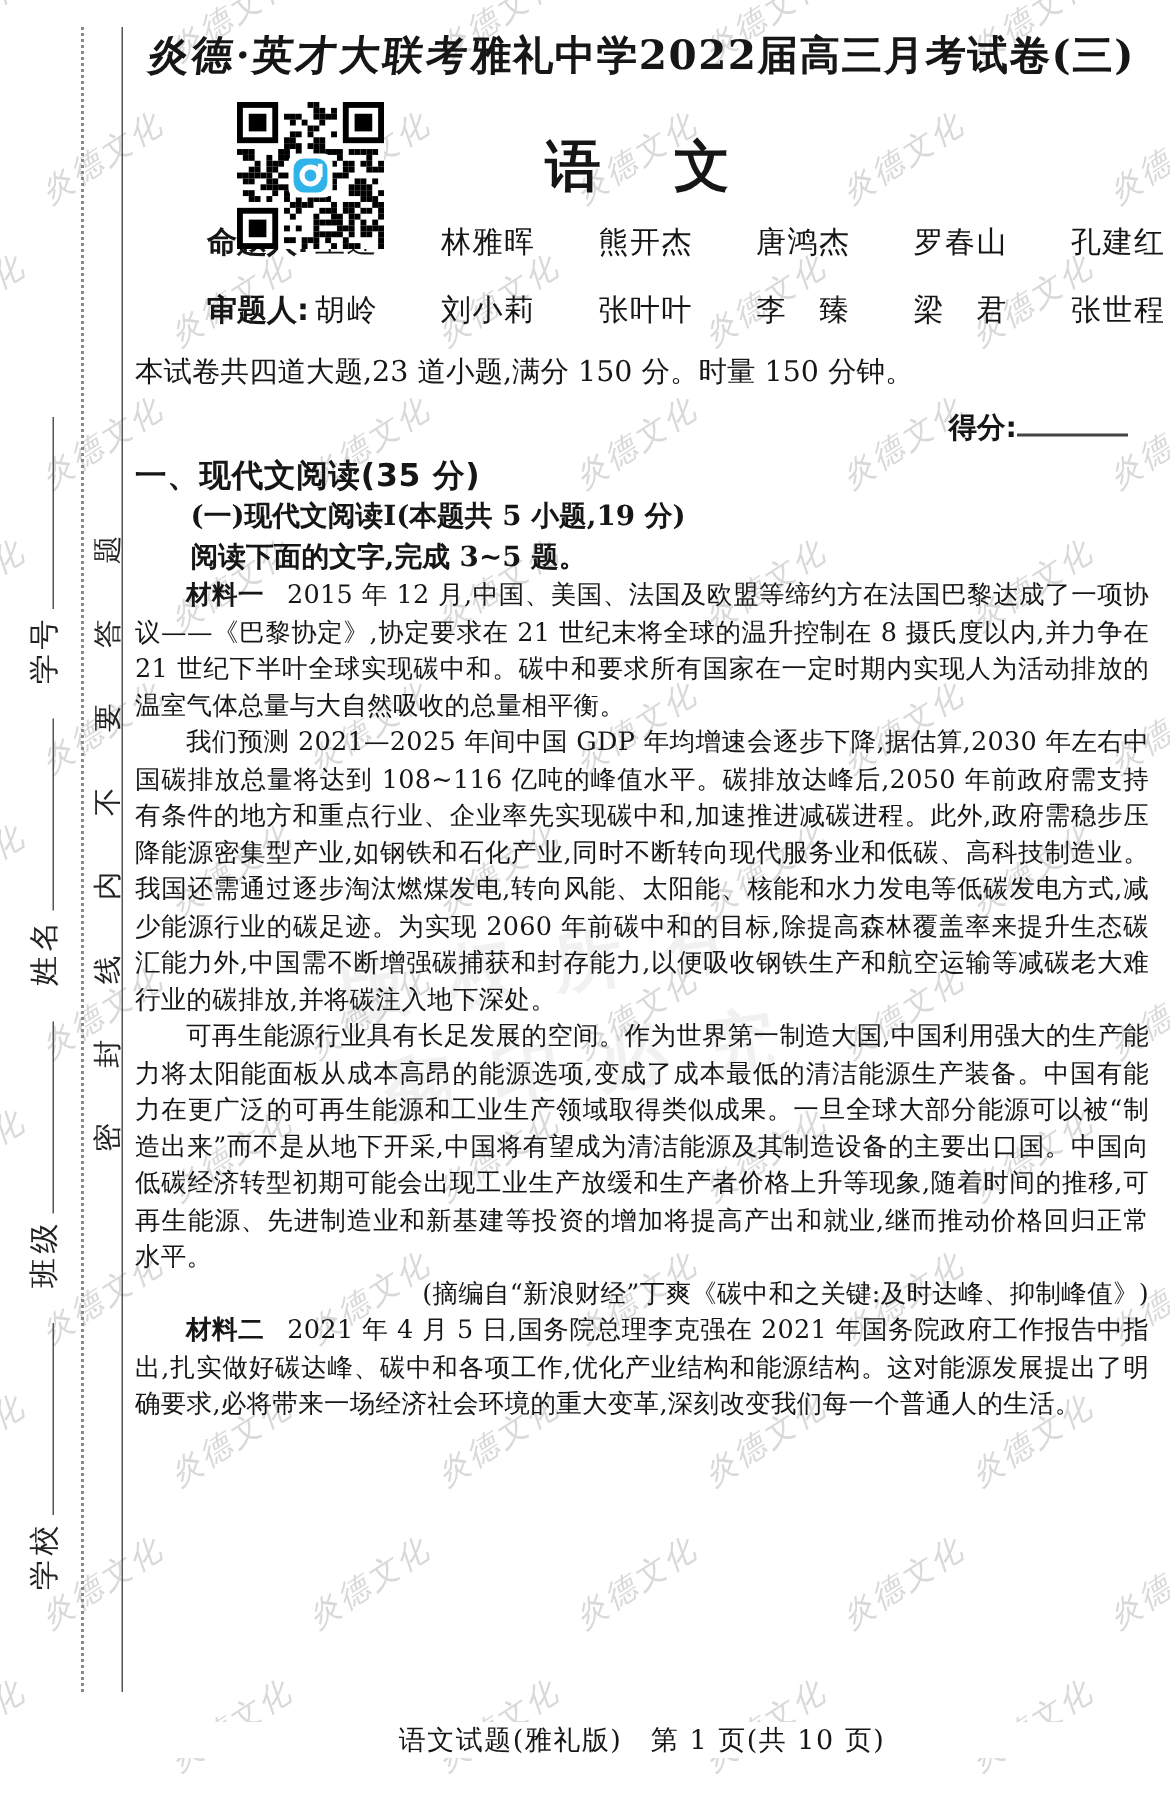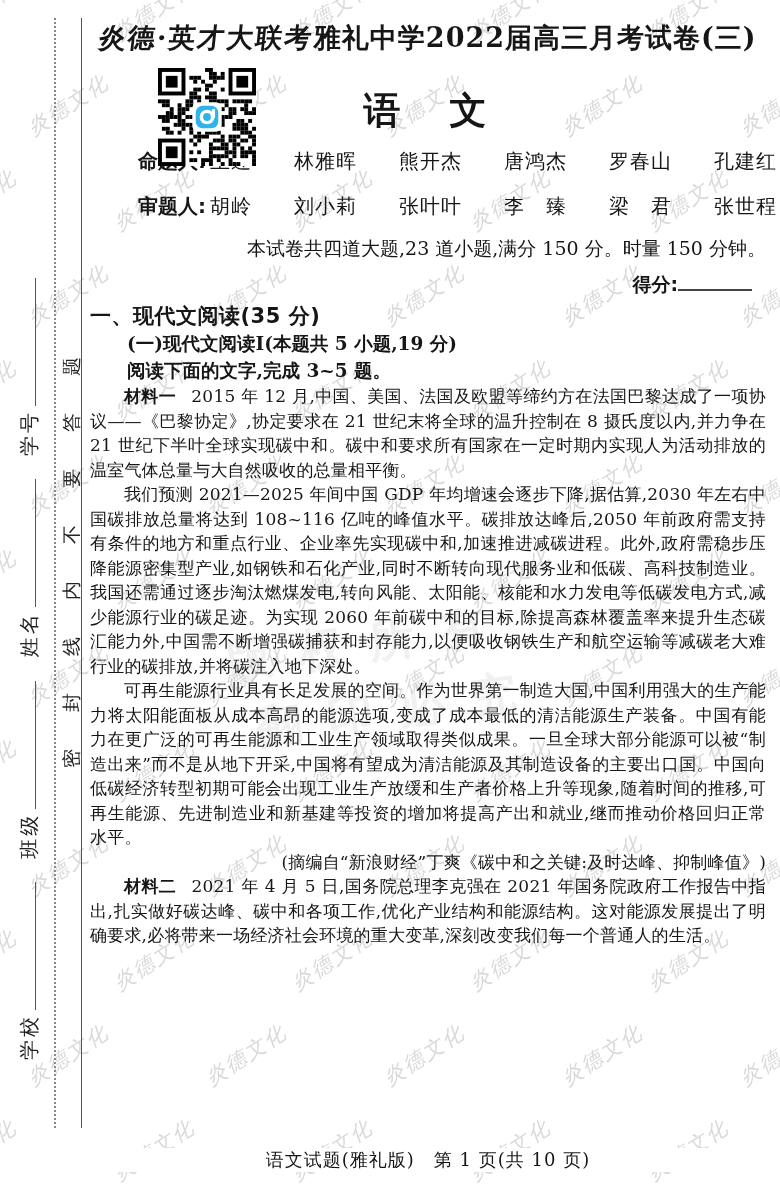--- a/index.html
+++ b/index.html
@@ -29,21 +29,21 @@
   .exam-title .series{font-weight:900;letter-spacing:2px;font-family:"DejaVu Serif",serif;
       transform:skewX(-6deg);display:inline-block;}
   .exam-title .rest{font-weight:600;letter-spacing:1px;}
   .qr{position:absolute;left:68px;top:50px;width:98px;height:98px;}
   .subject{margin:32px 0 0 0;text-align:center;font-size:37px;font-weight:800;letter-spacing:6px;
       font-family:"DejaVu Sans","Liberation Sans",sans-serif;line-height:42px;}
   .people-row{margin:14px 0 0 48px;font-size:20px;line-height:31px;white-space:nowrap;}
   .people-row:first-of-type{margin-top:40px;}
   .people-label{font-weight:800;font-family:"DejaVu Sans","Liberation Sans",sans-serif;margin-right:4px;}
   .names{letter-spacing:1px;}
-  .instructions{margin:12px 0 0 0;text-align:right;font-size:19px;line-height:28px;}
+  .instructions{margin:12px 0 0 0;text-align:left;font-size:19px;line-height:28px;}
   .score-row{margin:8px 14px 0 0;text-align:right;font-size:19px;line-height:26px;}
   .score-label{font-weight:800;font-family:"DejaVu Sans","Liberation Sans",sans-serif;}
   .score-blank{display:inline-block;width:74px;border-bottom:2px solid #444;height:1em;vertical-align:baseline;}
   .sec-h{margin:6px 0 0 0;font-size:21px;font-weight:800;line-height:27px;
       font-family:"DejaVu Sans","Liberation Sans",sans-serif;letter-spacing:0.5px;}
   .sub-h{margin:0;font-size:18.5px;font-weight:600;line-height:27px;padding-left:2em;}
   .para{margin:0;font-size:17px;line-height:24.5px;text-align:justify;text-indent:2em;
       word-break:break-all;letter-spacing:0.2px;}
   .para .lead{font-weight:800;font-family:"DejaVu Sans","Liberation Sans",sans-serif;}
   .para .lead:not(:empty){margin-right:0.9em;}

